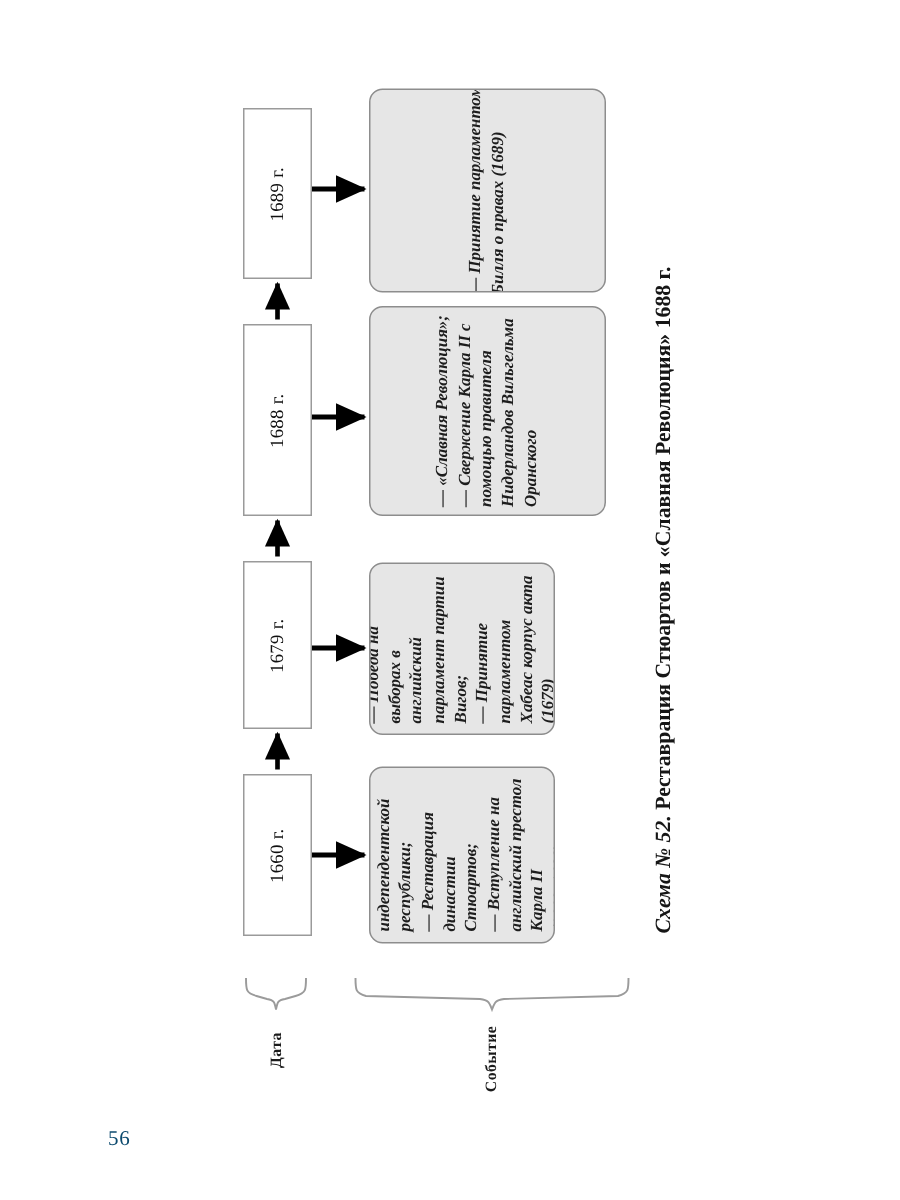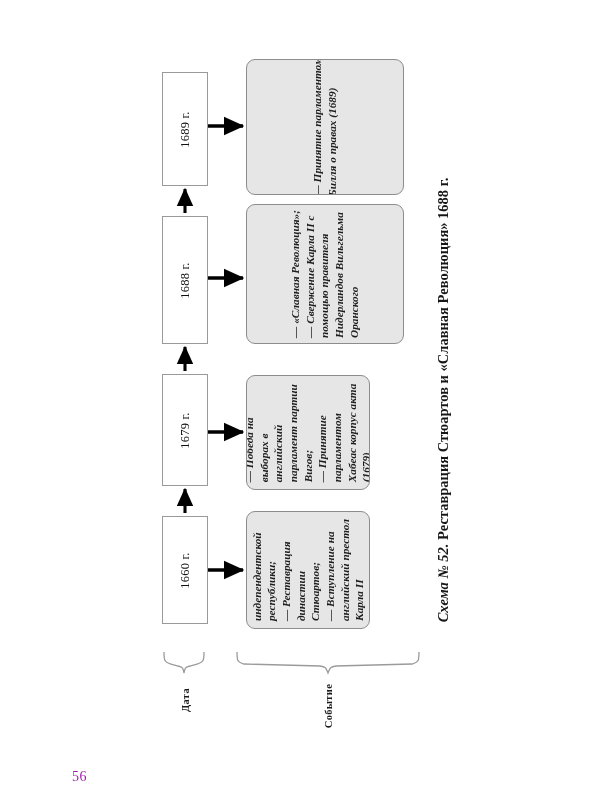--- a/index.html
+++ b/index.html
@@ -19,23 +19,23 @@
   
   #page {
     position: absolute;
     inset: 0;
     background: #ffffff;
   }
 
   #page-number {
     position: absolute;
     left: 72px;
-    top: 769px;
+    top: 752px;
     font-size: 14px;
-    color: #a21caf;
+    color: #0c4a6e;
     letter-spacing: .5px;
   }
 
   
   #caption {
     position: absolute;
     left: 443px;
     top: 400px;
     transform: translate(-50%, -50%) rotate(-90deg);
     transform-origin: 50% 50%;

